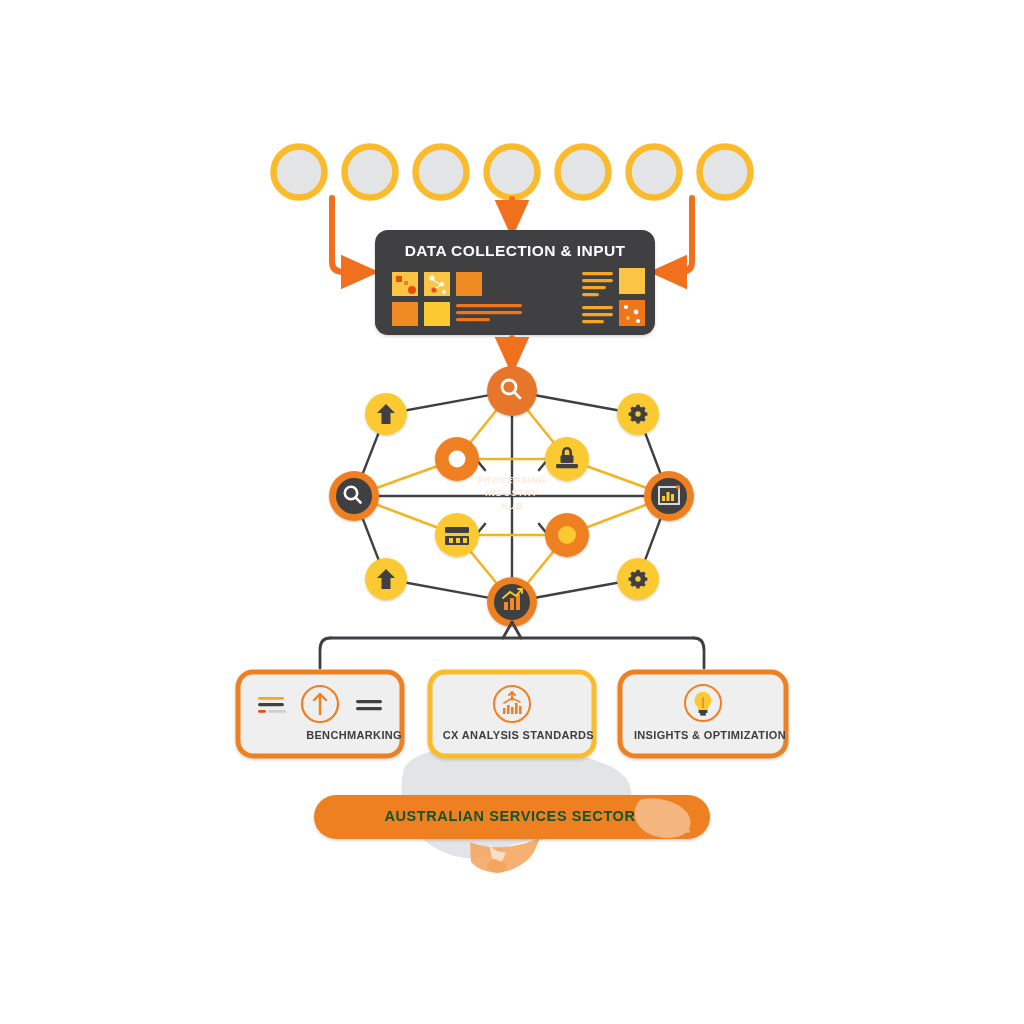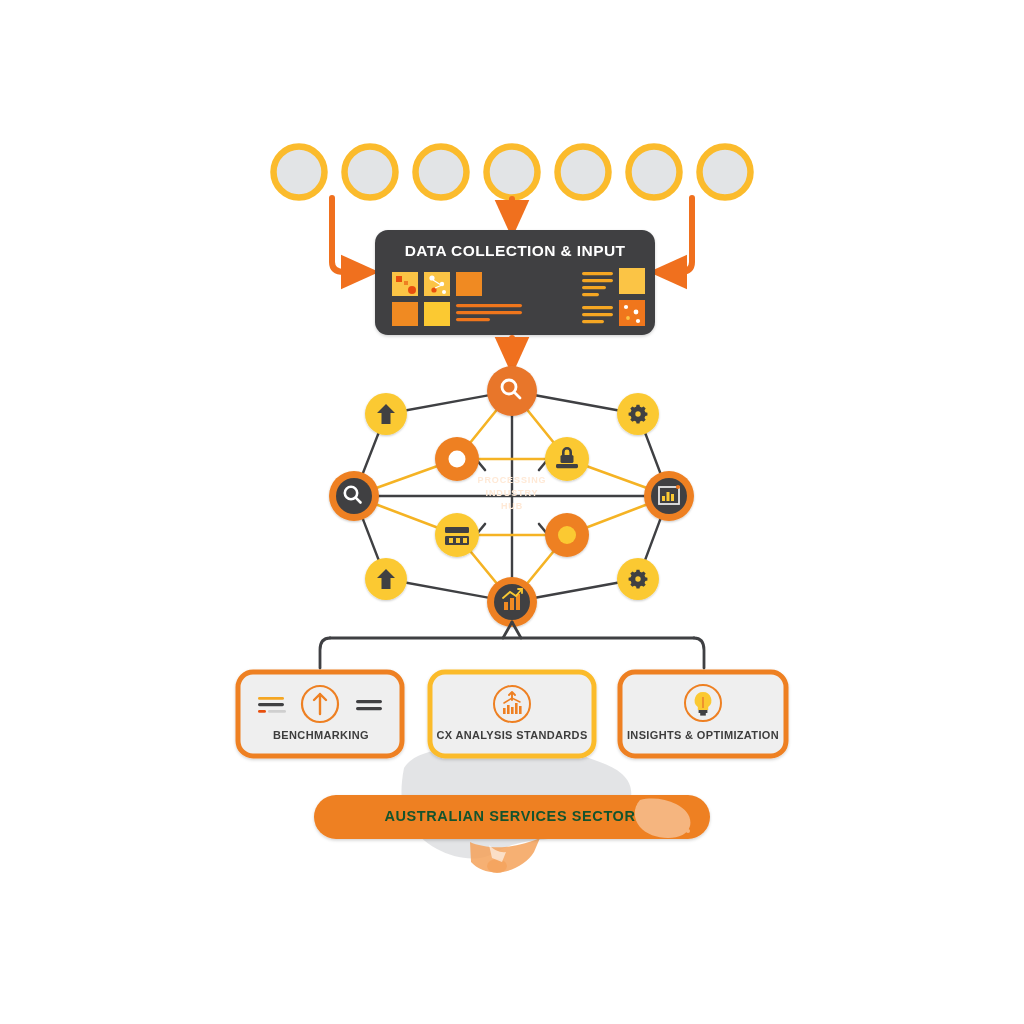--- a/index.html
+++ b/index.html
@@ -15,28 +15,28 @@
   svg.layer{position:absolute;left:0;top:0;width:1024px;height:1024px;}
 
   
   .txt{position:absolute;color:#14532d;font-weight:bold;letter-spacing:.4px;
        text-align:center;pointer-events:none;}
   #collect-title{
     left:375px;top:242px;width:280px;font-size:15.5px;color:#ffffff;
   }
   #hub-label{
     left:466px;top:474px;width:92px;font-size:9px;line-height:13px;
-    color:#ffe9d6;letter-spacing:.9px;
+    color:#ffe9d6;letter-spacing:.9px;font-style:italic;
   }
   #banner-label{
     left:320px;top:808px;width:380px;font-size:14.5px;letter-spacing:.6px;
   }
   .card-label{
     position:absolute;font-size:11px;font-weight:bold;color:#3d3d3d;
-    letter-spacing:.35px;text-align:center;
+    letter-spacing:.35px;text-align:right;
   }
   #card0-label{left:240px;top:729px;width:162px;}
   #card1-label{left:430px;top:729px;width:164px;}
   #card2-label{left:620px;top:729px;width:166px;}
 </style>
 </head>
 <body>
 
 <div id="stage">
 

